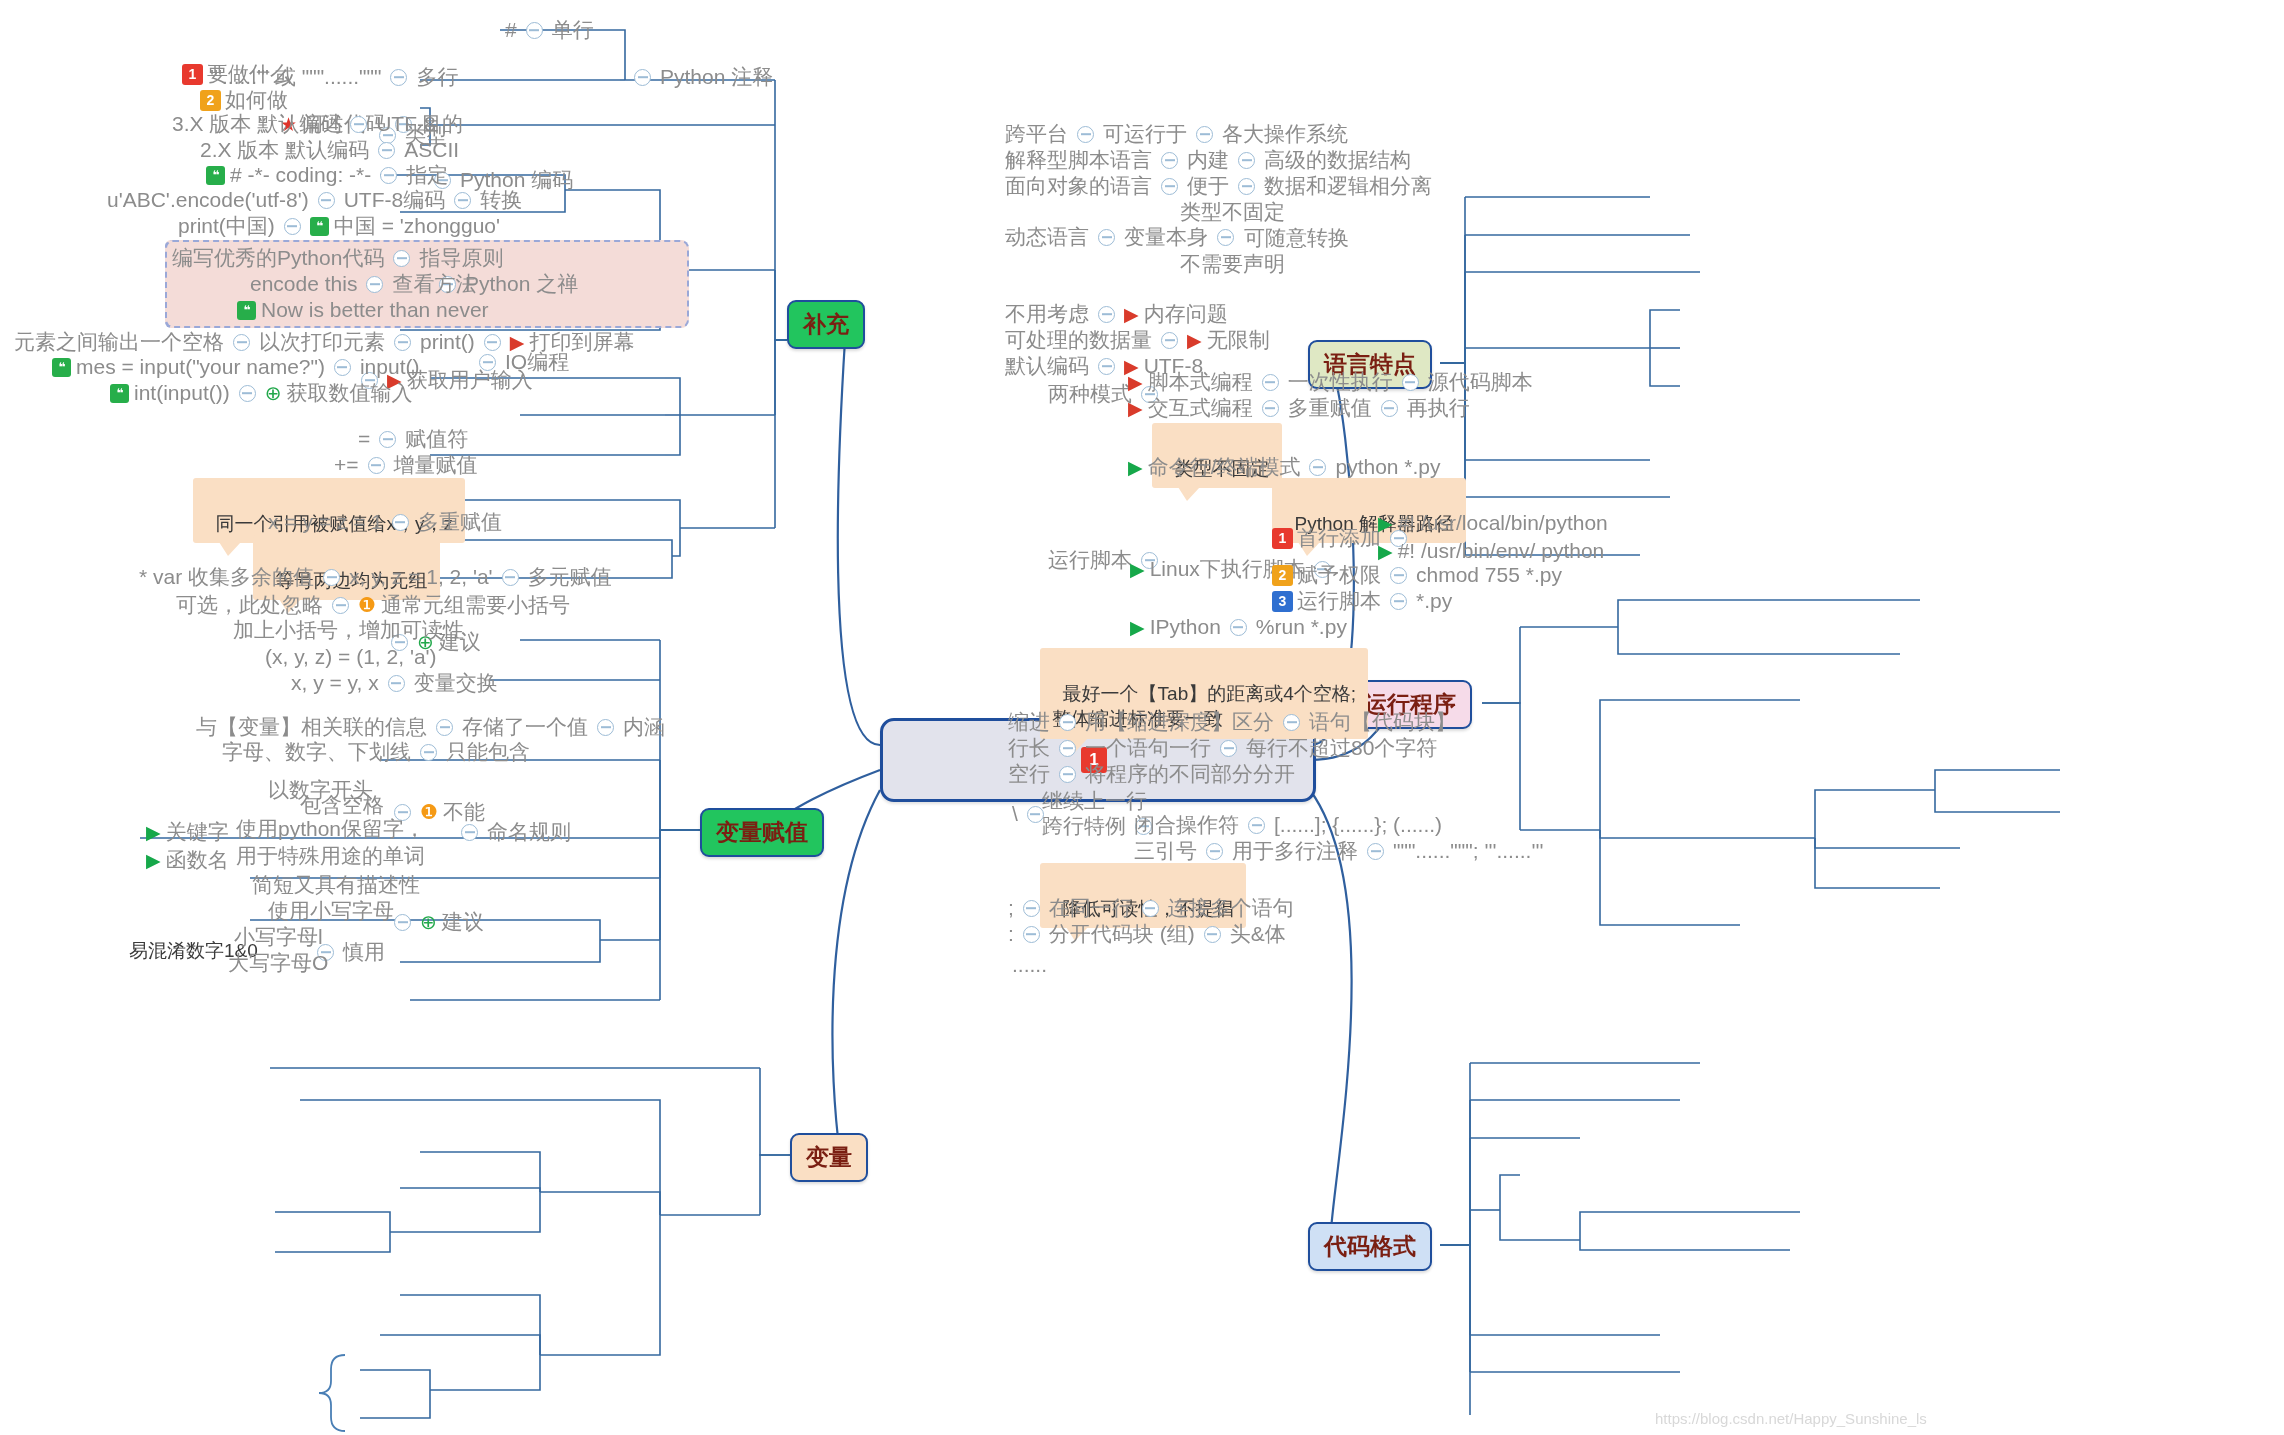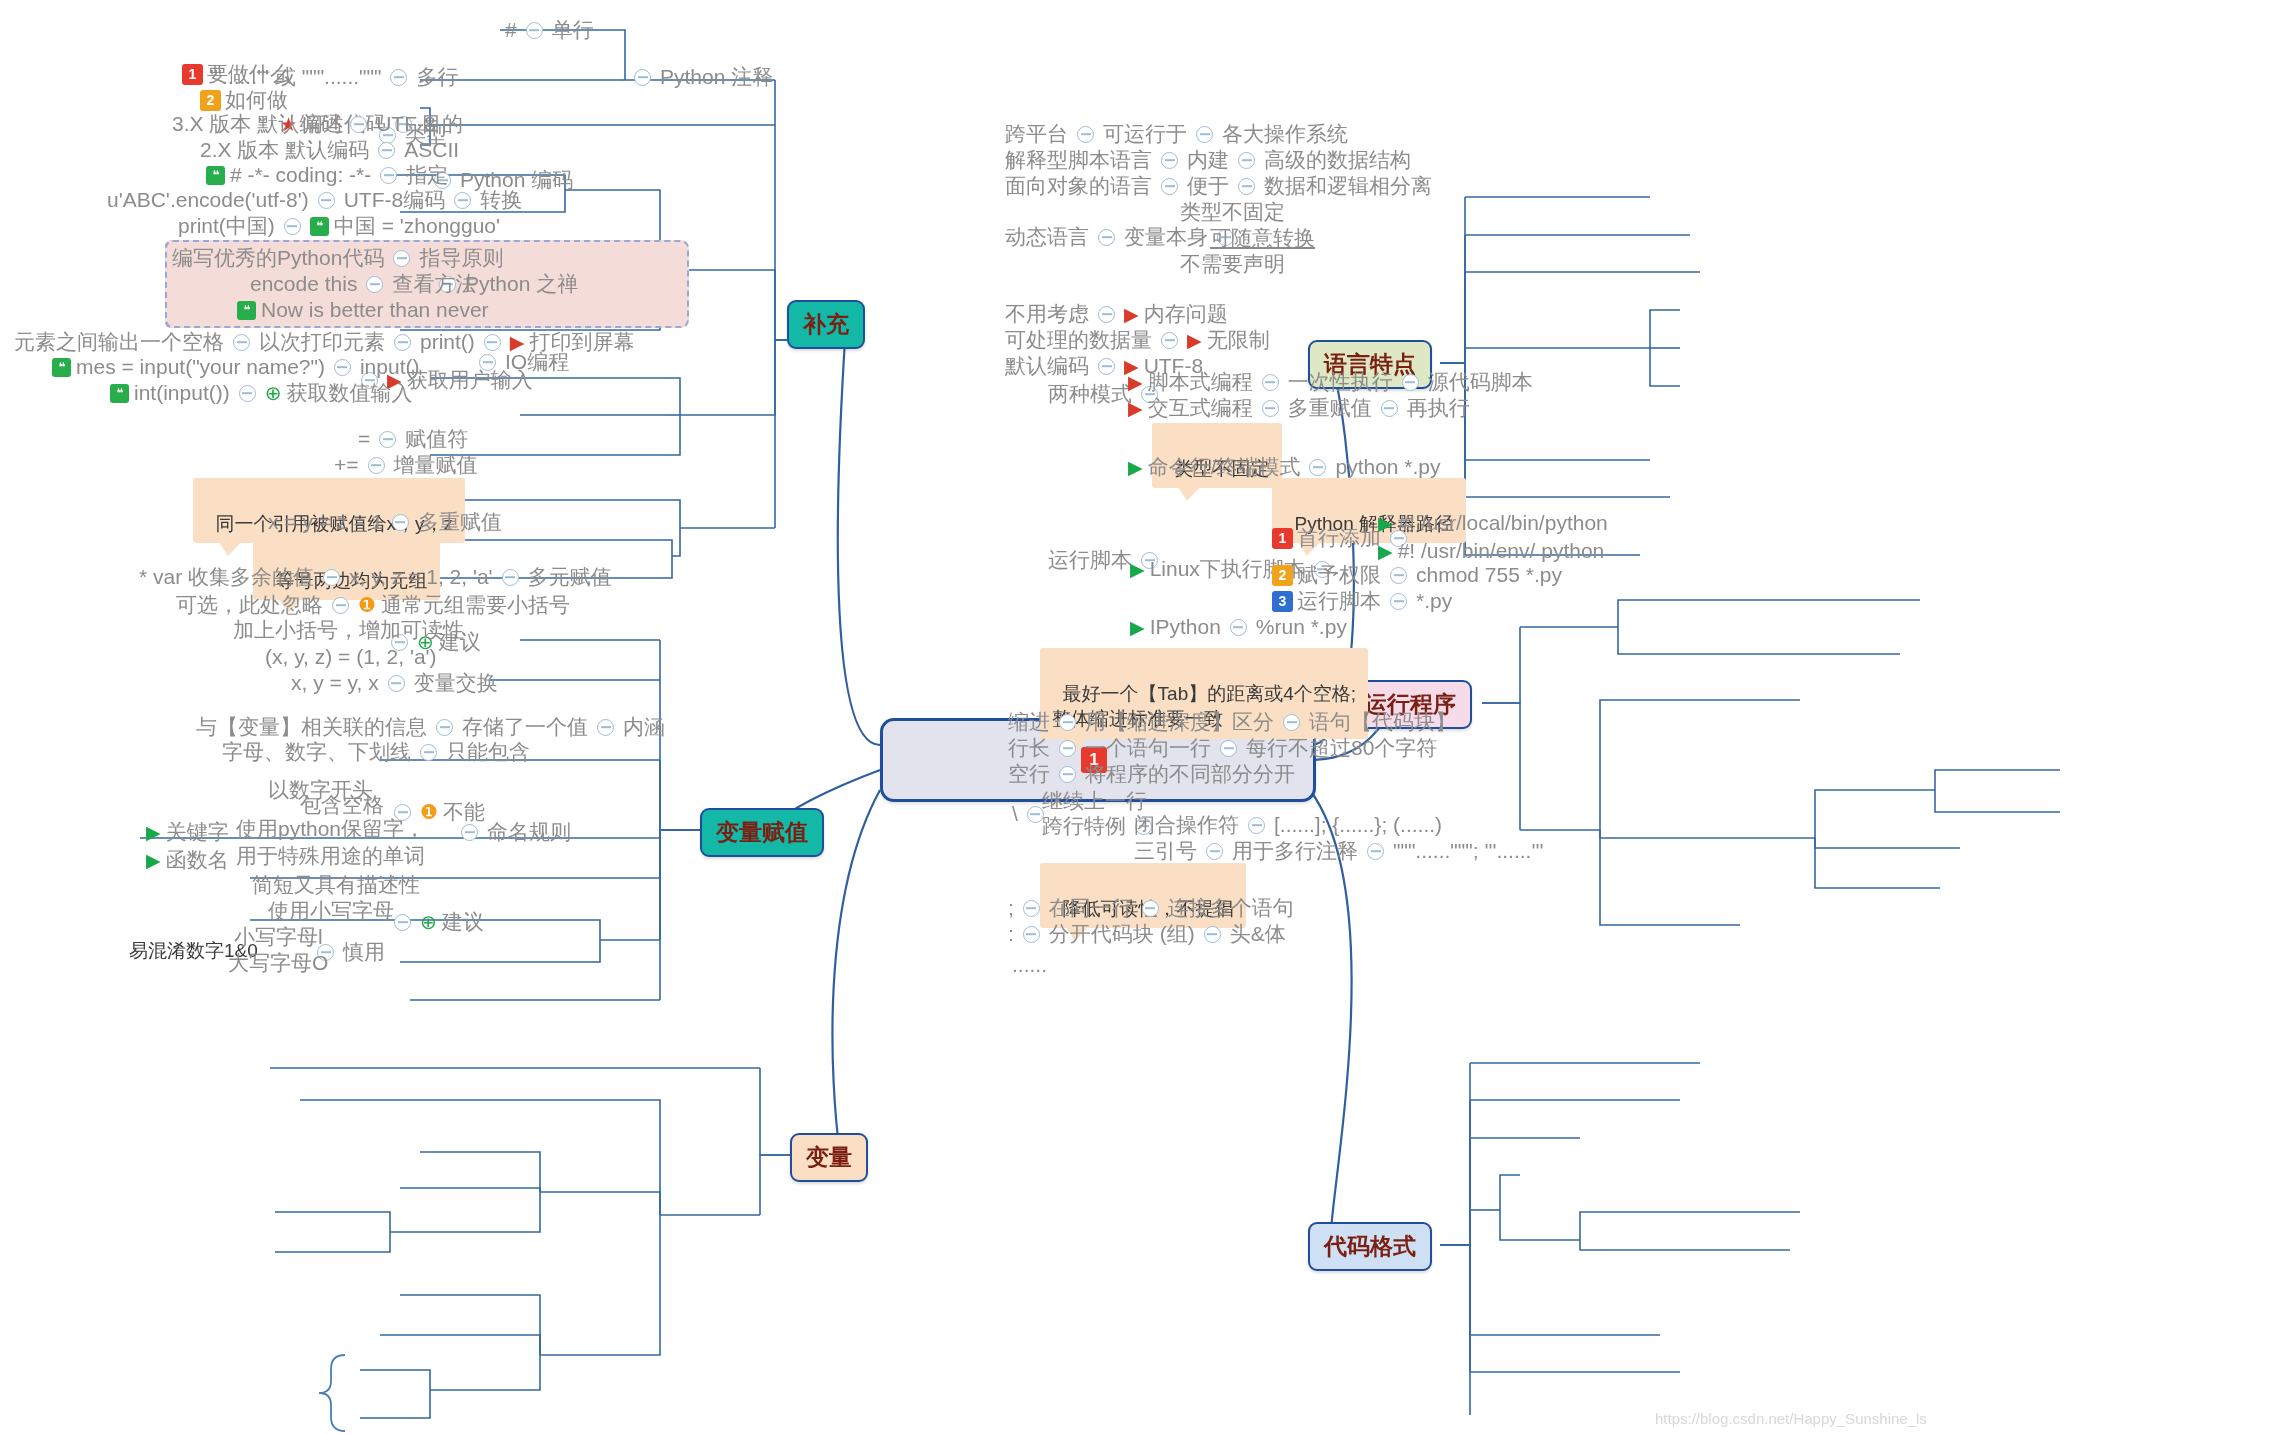--- a/index.html
+++ b/index.html
@@ -30,21 +30,21 @@
 
   
   .chip{position:absolute;border:2.5px solid #1f4e9c;border-radius:9px;
     display:flex;align-items:center;justify-content:center;
     font-size:23px;font-weight:bold;color:#7a1f12;
     box-shadow:0 2px 3px rgba(0,0,0,.14);padding:7px 14px;}
   .chip.green{background:#dfe8c4;}
   .chip.pink{background:#f6dbe9;}
   .chip.blue{background:#cfe0f5;}
   .chip.orange{background:#fadfc4;}
-  .chip.khaki{background:#14b8a6;}
+  .chip.khaki{background:#22c55e;}
 
   
   .mk{display:inline-flex;align-items:center;justify-content:center;
     width:21px;height:21px;border-radius:3px;color:#fff;font-size:14px;
     font-weight:bold;margin-right:4px;flex:none;}
   .mk.r{background:#e8392e;}
   .mk.o{background:#f0a21b;}
   .mk.b{background:#2f6fd0;}
 
   
@@ -461,21 +461,21 @@
 </div>
 <div class="node" style="left:1005px;top:225px;">
   <span class="txt">动态语言</span>
   <span class="bullet"></span>
   <span class="txt">变量本身</span>
   <span class="bullet"></span>
 </div>
 <div class="node" style="left:1180px;top:200px;">
   <span class="txt">类型不固定</span>
 </div>
-<div class="node" style="left:1210px;top:226px;text-decoration:underline;">
+<div class="node" style="left:1244px;top:226px;">
   <span class="txt">可随意转换</span>
 </div>
 <div class="node" style="left:1180px;top:252px;">
   <span class="txt">不需要声明</span>
 </div>
 <div class="node" style="left:1005px;top:302px;">
   <span class="txt">不用考虑</span>
   <span class="bullet"></span>
   <span class="ic flagr">▶</span>
   <span class="txt">内存问题</span>

